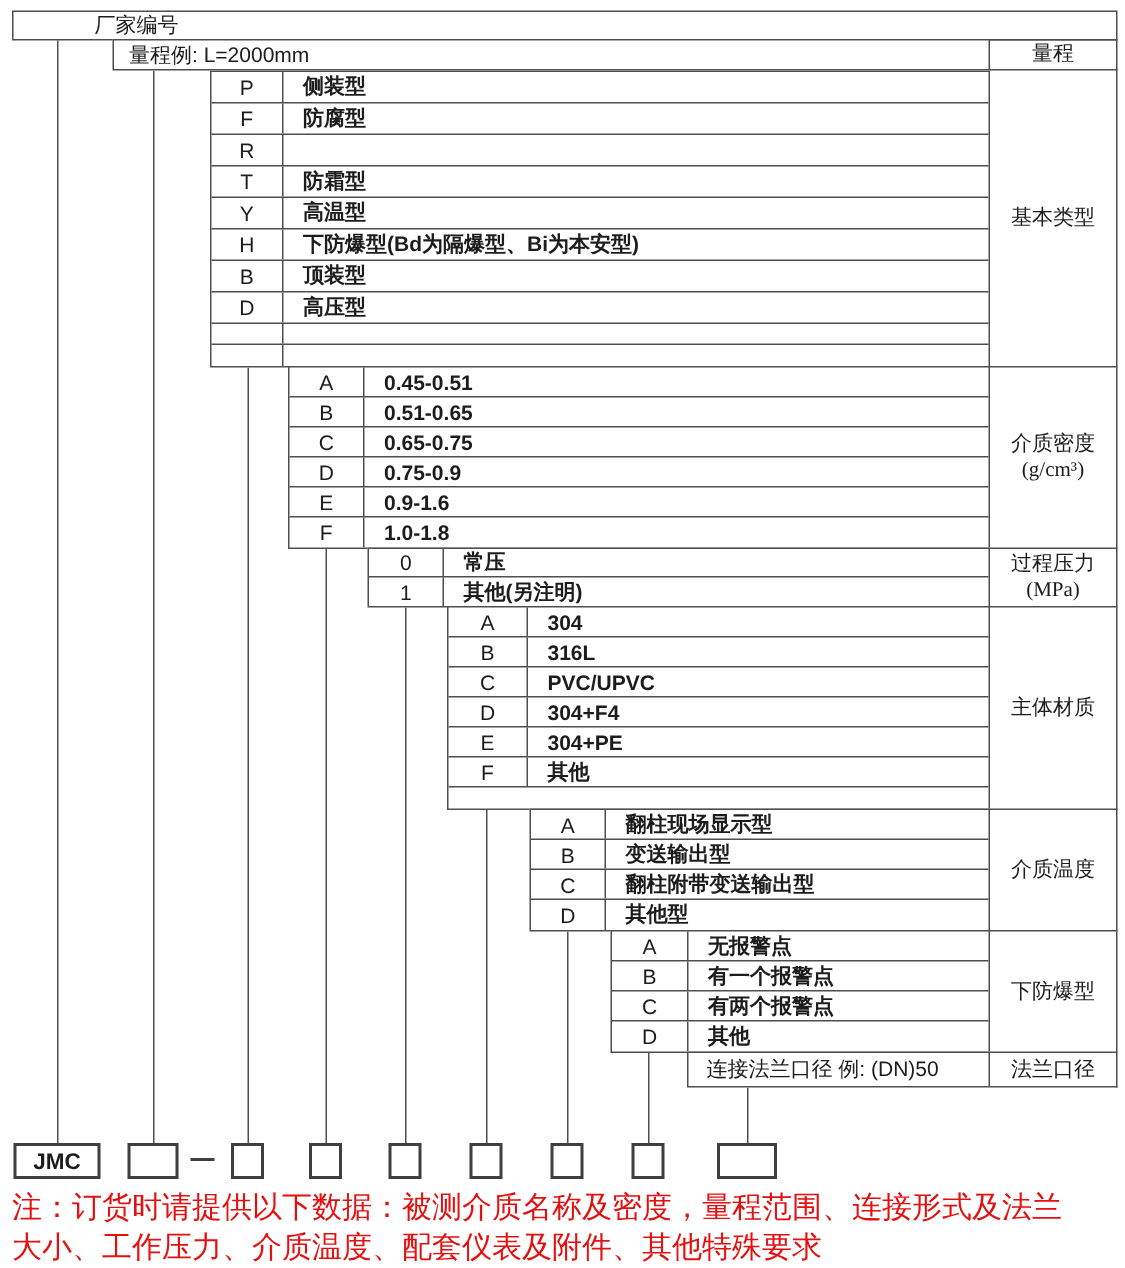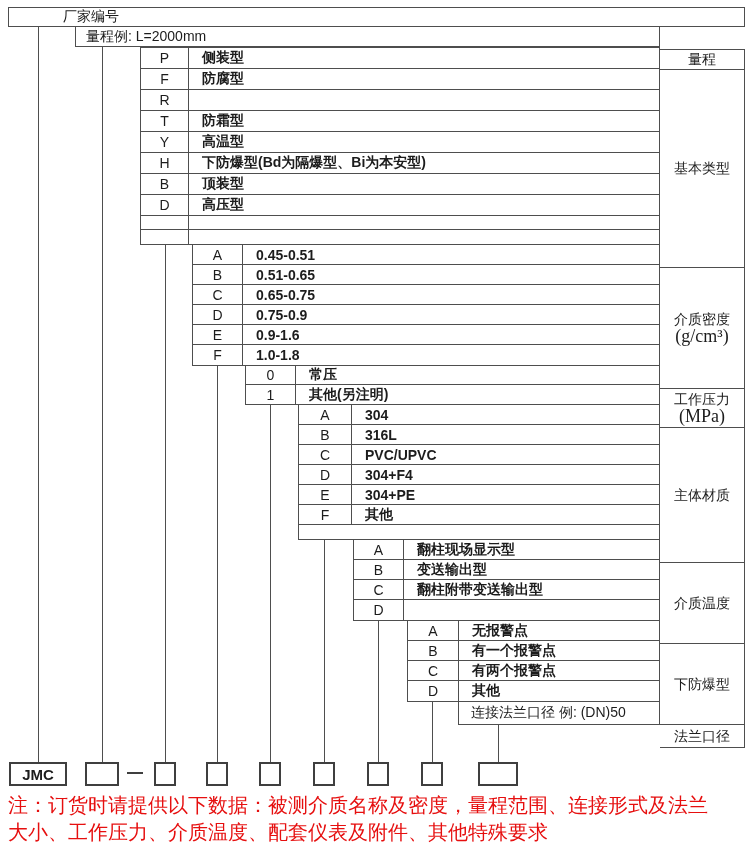--- a/index.html
+++ b/index.html
@@ -26,24 +26,24 @@
     border-right: 1px solid var(--line, #4e4e4e);
     font-size: 14px; flex: none;
   }
   .desc { flex: 1; display: flex; align-items: center; padding-left: 13px; font-size: 14px; font-weight: bold; }
   .lbl {
     position: absolute; left: 660px; width: 85px;
     border-right: 1px solid var(--line, #4e4e4e);
     border-bottom: 1px solid var(--line, #4e4e4e);
     display: flex; flex-direction: column; align-items: center; justify-content: center;
     font-family: "Liberation Serif", "DejaVu Serif", serif;
-    font-size: 14px; text-align: center; line-height: 17px; margin-top: 23px;
+    font-size: 14px; text-align: center; line-height: 17px;
   }
   .lbl-first { border-top: 1px solid var(--line, #4e4e4e); }
-  .unit { font-size: 18px; }
+  .unit { font-size: 14px; }
   .bbox {
     position: absolute; top: 762px; height: 24px;
     border: 2px solid #3f3f3f; background: #fff;
     display: flex; align-items: center; justify-content: center;
     font-size: 15px; font-weight: bold;
   }
   .dash { position: absolute; top: 772px; height: 2px; background: #3f3f3f; }
   .footnote {
     position: absolute; left: 8px; top: 792px; width: 738px;
     color: var(--note_red, #e60f0f);
@@ -191,20 +191,21 @@
     <div class="row" style="height:20px">
         <div class="code" style="width:50px">B</div>
         <div class="desc">变送输出型</div>
       </div>
     <div class="row" style="height:20px">
         <div class="code" style="width:50px">C</div>
         <div class="desc">翻柱附带变送输出型</div>
       </div>
     <div class="row" style="height:20px">
         <div class="code" style="width:50px">D</div>
+        <div class="desc">其他型</div>
       </div>
   </div>
 
   <div class="sec" style="left:407px;top:620px;width:253px">
     <div class="row" style="height:20px">
         <div class="code" style="width:51px">A</div>
         <div class="desc">无报警点</div>
       </div>
     <div class="row" style="height:20px">
         <div class="code" style="width:51px">B</div>
@@ -228,21 +229,21 @@
       <span>量程</span>
     </div>
   <div class="lbl" style="top:47px;height:198px">
       <span>基本类型</span>
     </div>
   <div class="lbl" style="top:245px;height:121px">
       <span>介质密度</span>
       <span class="unit">(g/cm³)</span>
     </div>
   <div class="lbl" style="top:366px;height:39px">
-      <span>工作压力</span>
+      <span>过程压力</span>
       <span class="unit">(MPa)</span>
     </div>
   <div class="lbl" style="top:405px;height:135px">
       <span>主体材质</span>
     </div>
   <div class="lbl" style="top:540px;height:81px">
       <span>介质温度</span>
     </div>
   <div class="lbl" style="top:621px;height:81px">
       <span>下防爆型</span>

